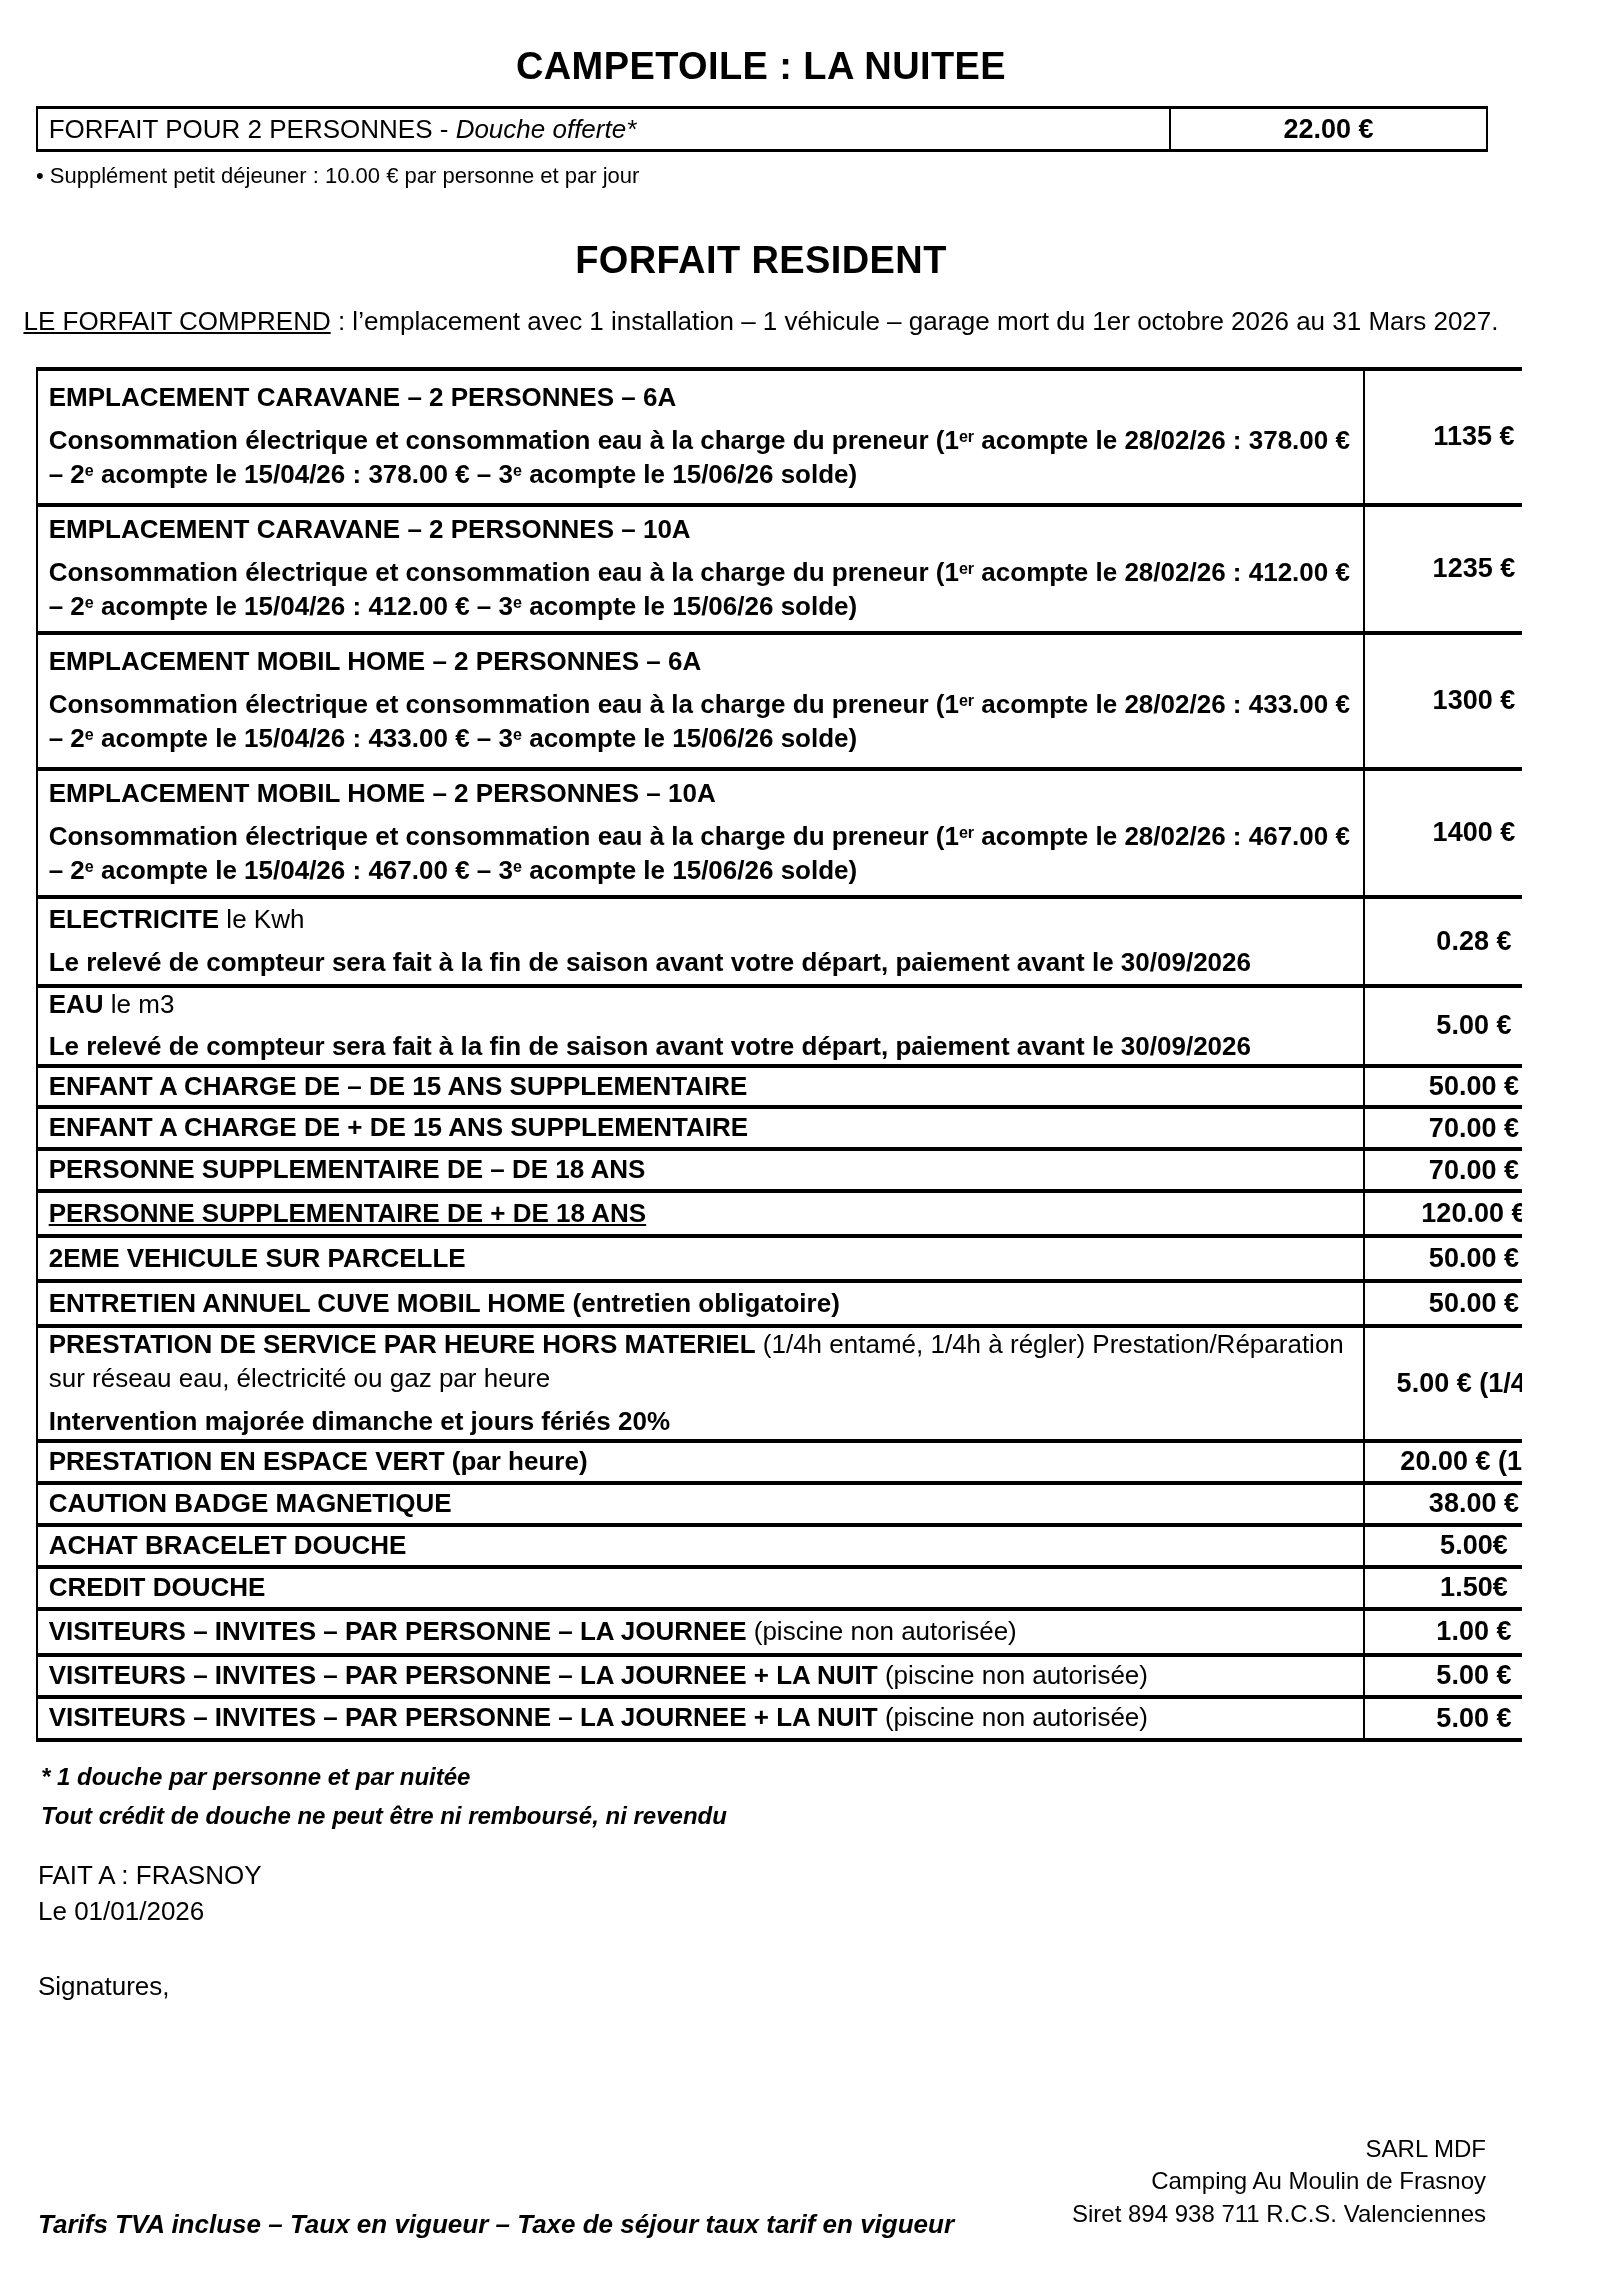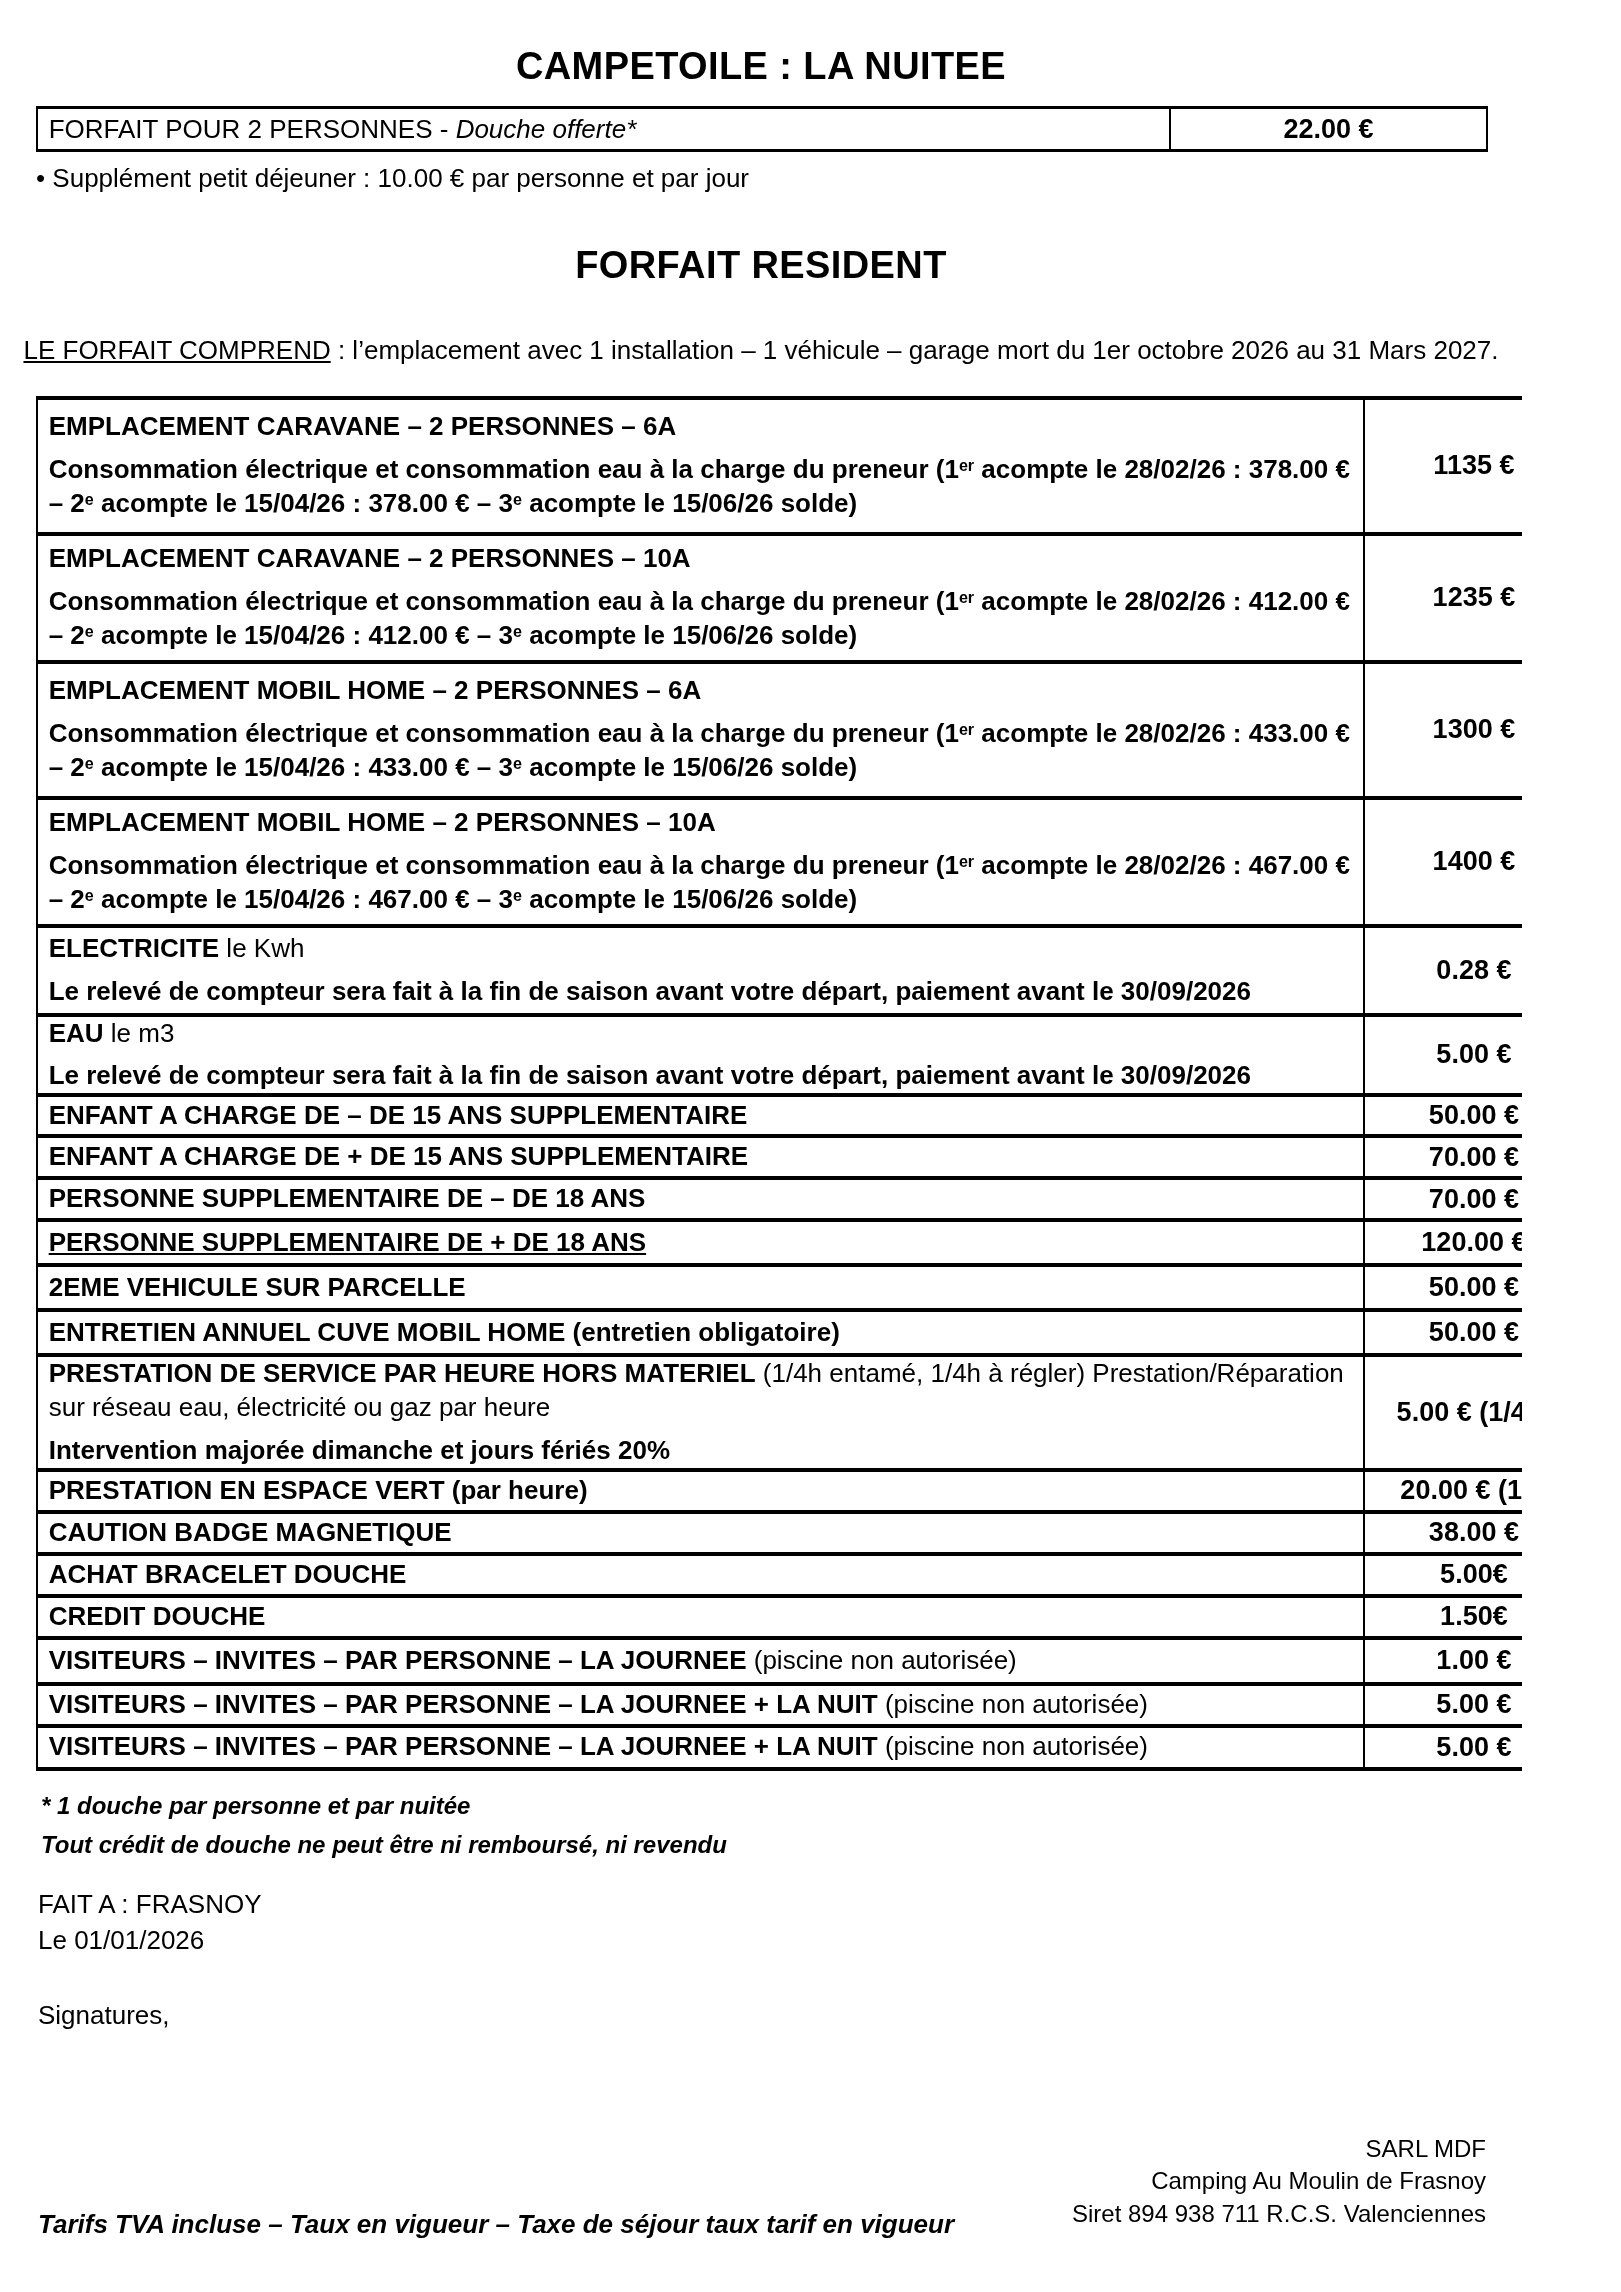--- a/index.html
+++ b/index.html
@@ -16,26 +16,26 @@
     display:flex; margin:18px 34px 0 36px;
     border:2.7px solid #000; border-top-width:3.6px; border-bottom-width:3.6px;
   }
   .top-left { flex:1; padding:4.5px 10.7px; font-size:26px; display:flex; align-items:center; white-space:pre; }
   .top-left .it { font-style:italic; }
   .top-right {
     width:315px; border-left:2.7px solid #000;
     display:flex; align-items:center; justify-content:center;
     font-weight:bold; font-size:27px;
   }
-  .breakfast { margin:10.7px 36px 0; font-size:26px; }
+  .breakfast { margin:10.7px 36px 0; font-size:22px; }
   .section-title {
     margin:50px 0 0; text-align:center;
     font-size:38px; font-weight:bold; letter-spacing:0.4px;
   }
-  .includes { margin-top:48px; text-align:center; font-size:26px; }
+  .includes { margin-top:24px; text-align:center; font-size:26px; }
   .includes .ul { text-decoration:underline; }
   table.main { border-collapse:collapse; margin:30px 0 0 36px; width:1549px; table-layout:fixed; }
   table.main td { border:solid #000; border-width:4.5px 2.7px; vertical-align:middle; }
   td.desc { padding:0 10.7px; font-size:26px; line-height:1.3; }
   td.price { width:211px; text-align:center; font-weight:bold; font-size:27px; padding:0 3.6px; }
   .line + .line { margin-top:9px;font-weight:bold; }
   .sup { font-size:0.62em; position:relative; top:-0.45em; }
   .footnotes { margin:21.5px 36px 0 41px; }
   .footnote { font-size:24px; font-weight:bold; font-style:italic; margin-top:10.7px; }
   .footnote:first-child { margin-top:0; }

